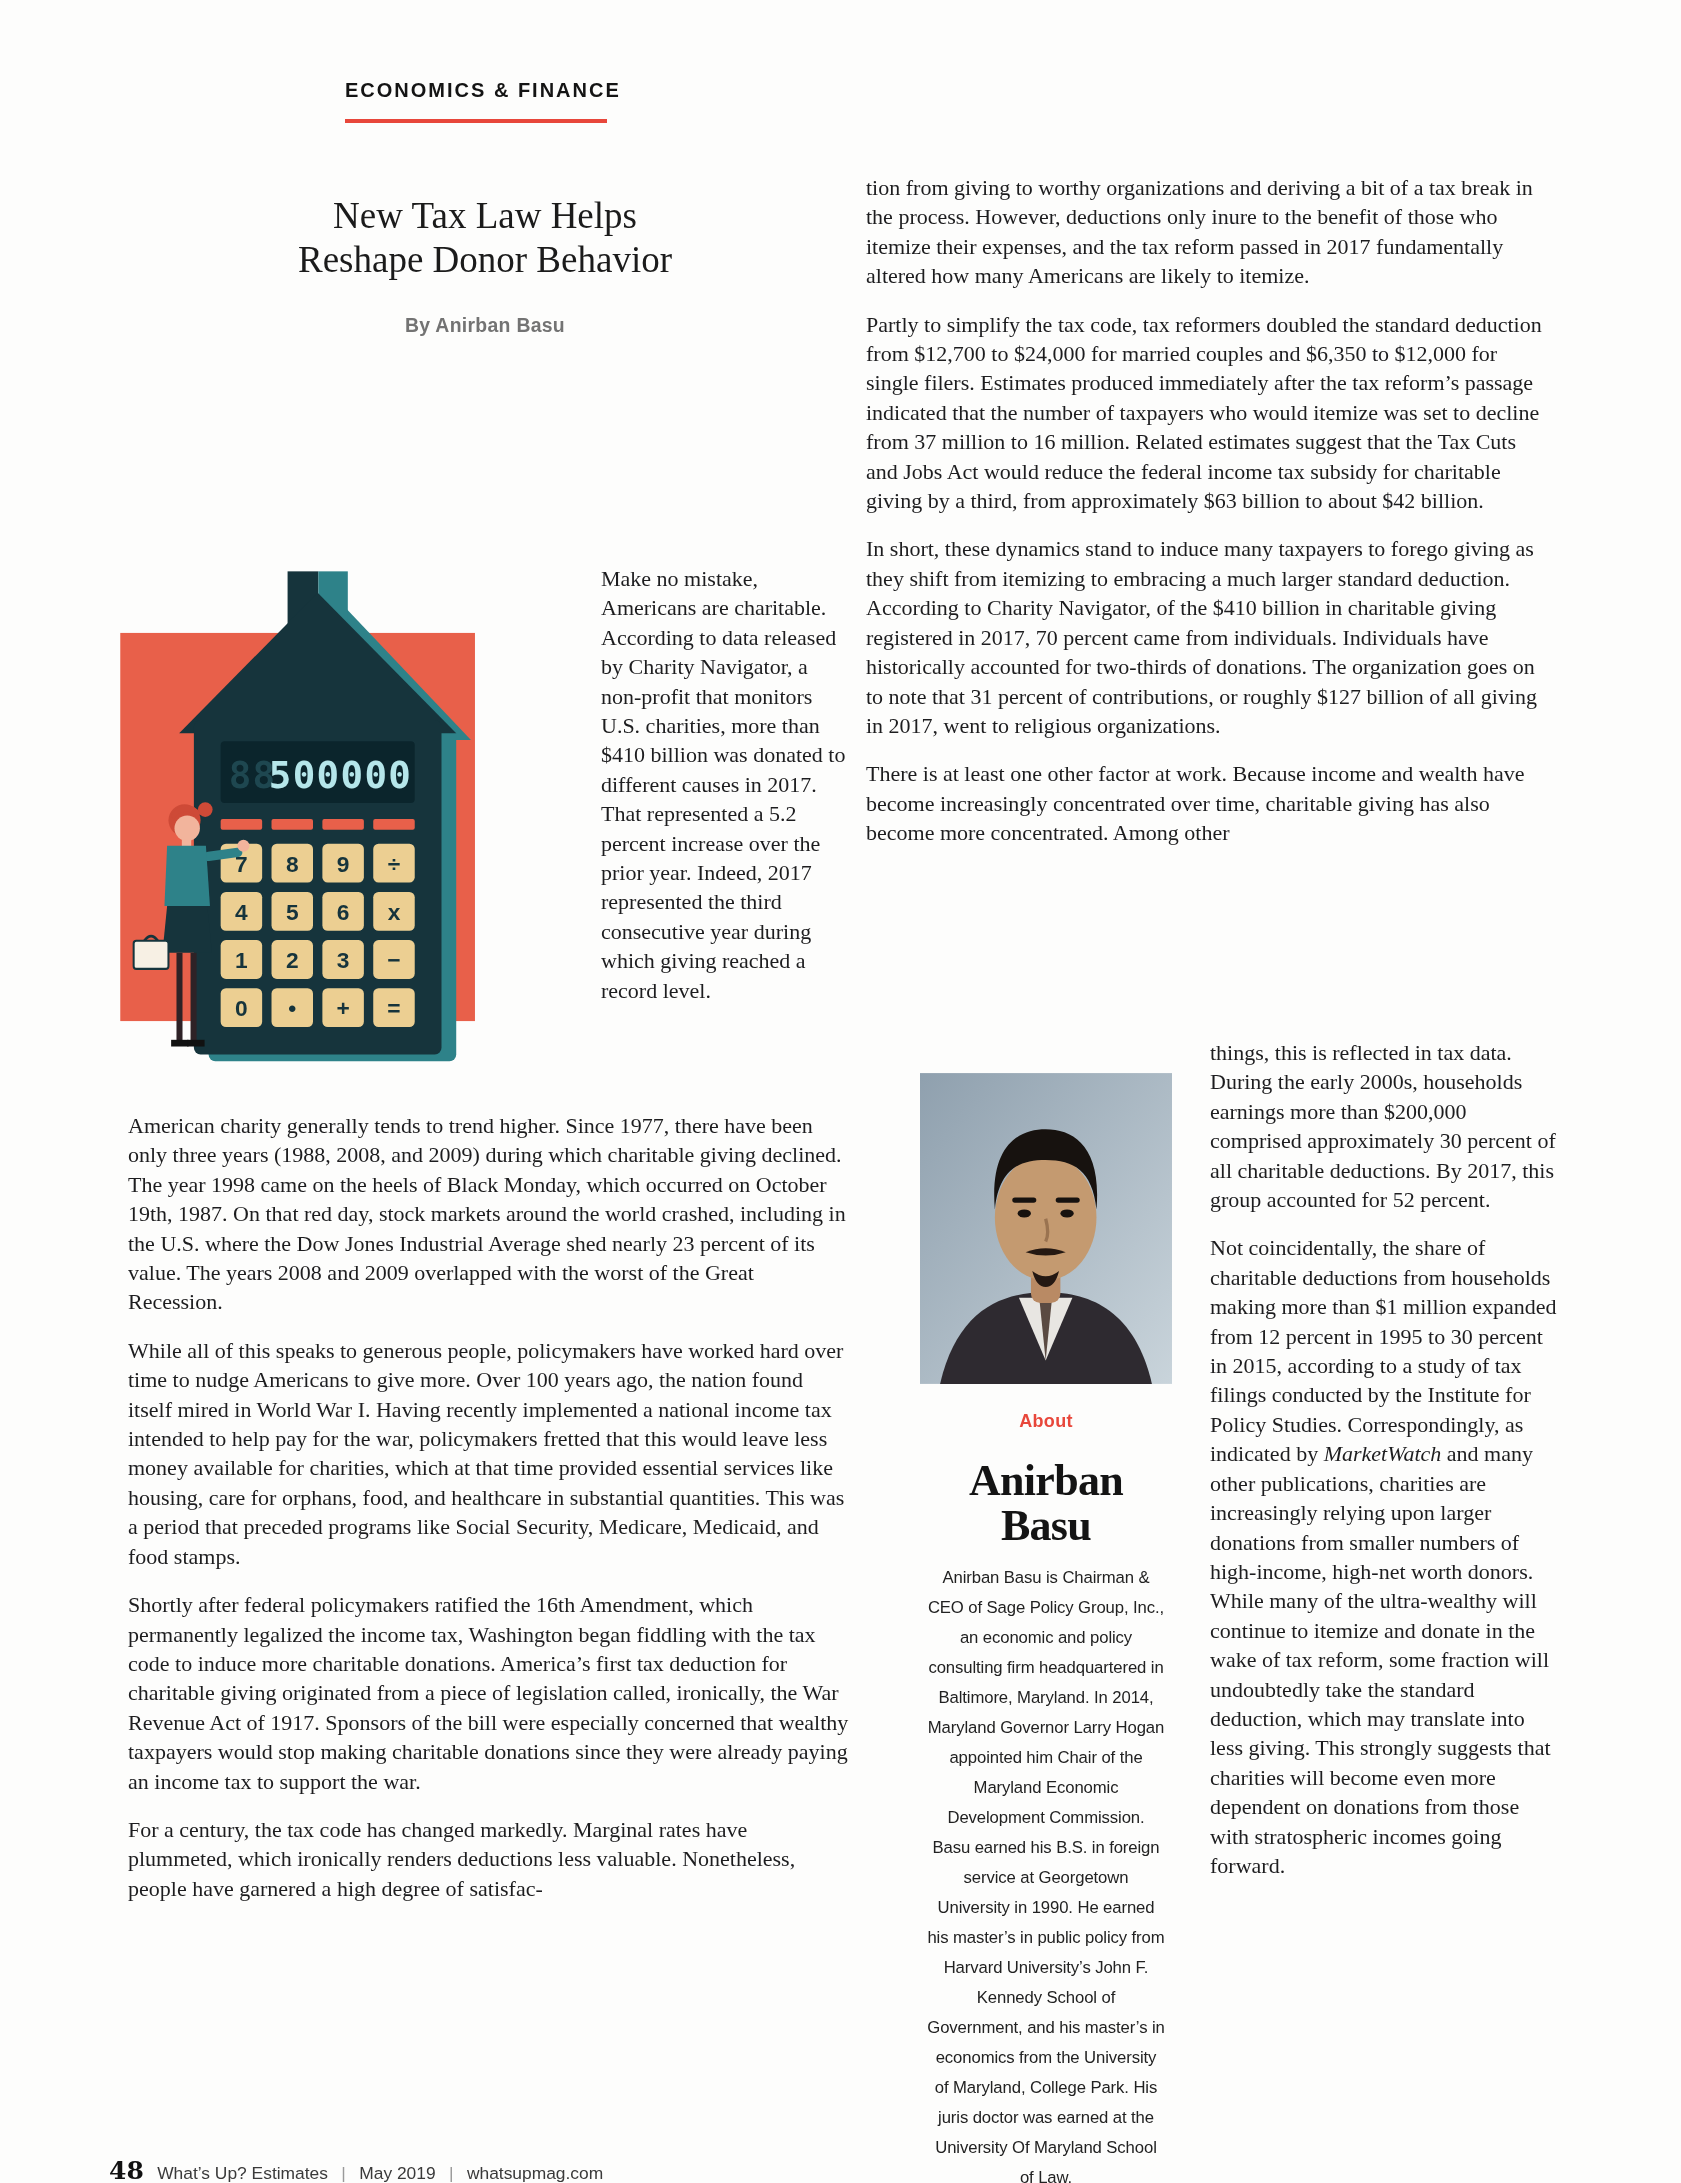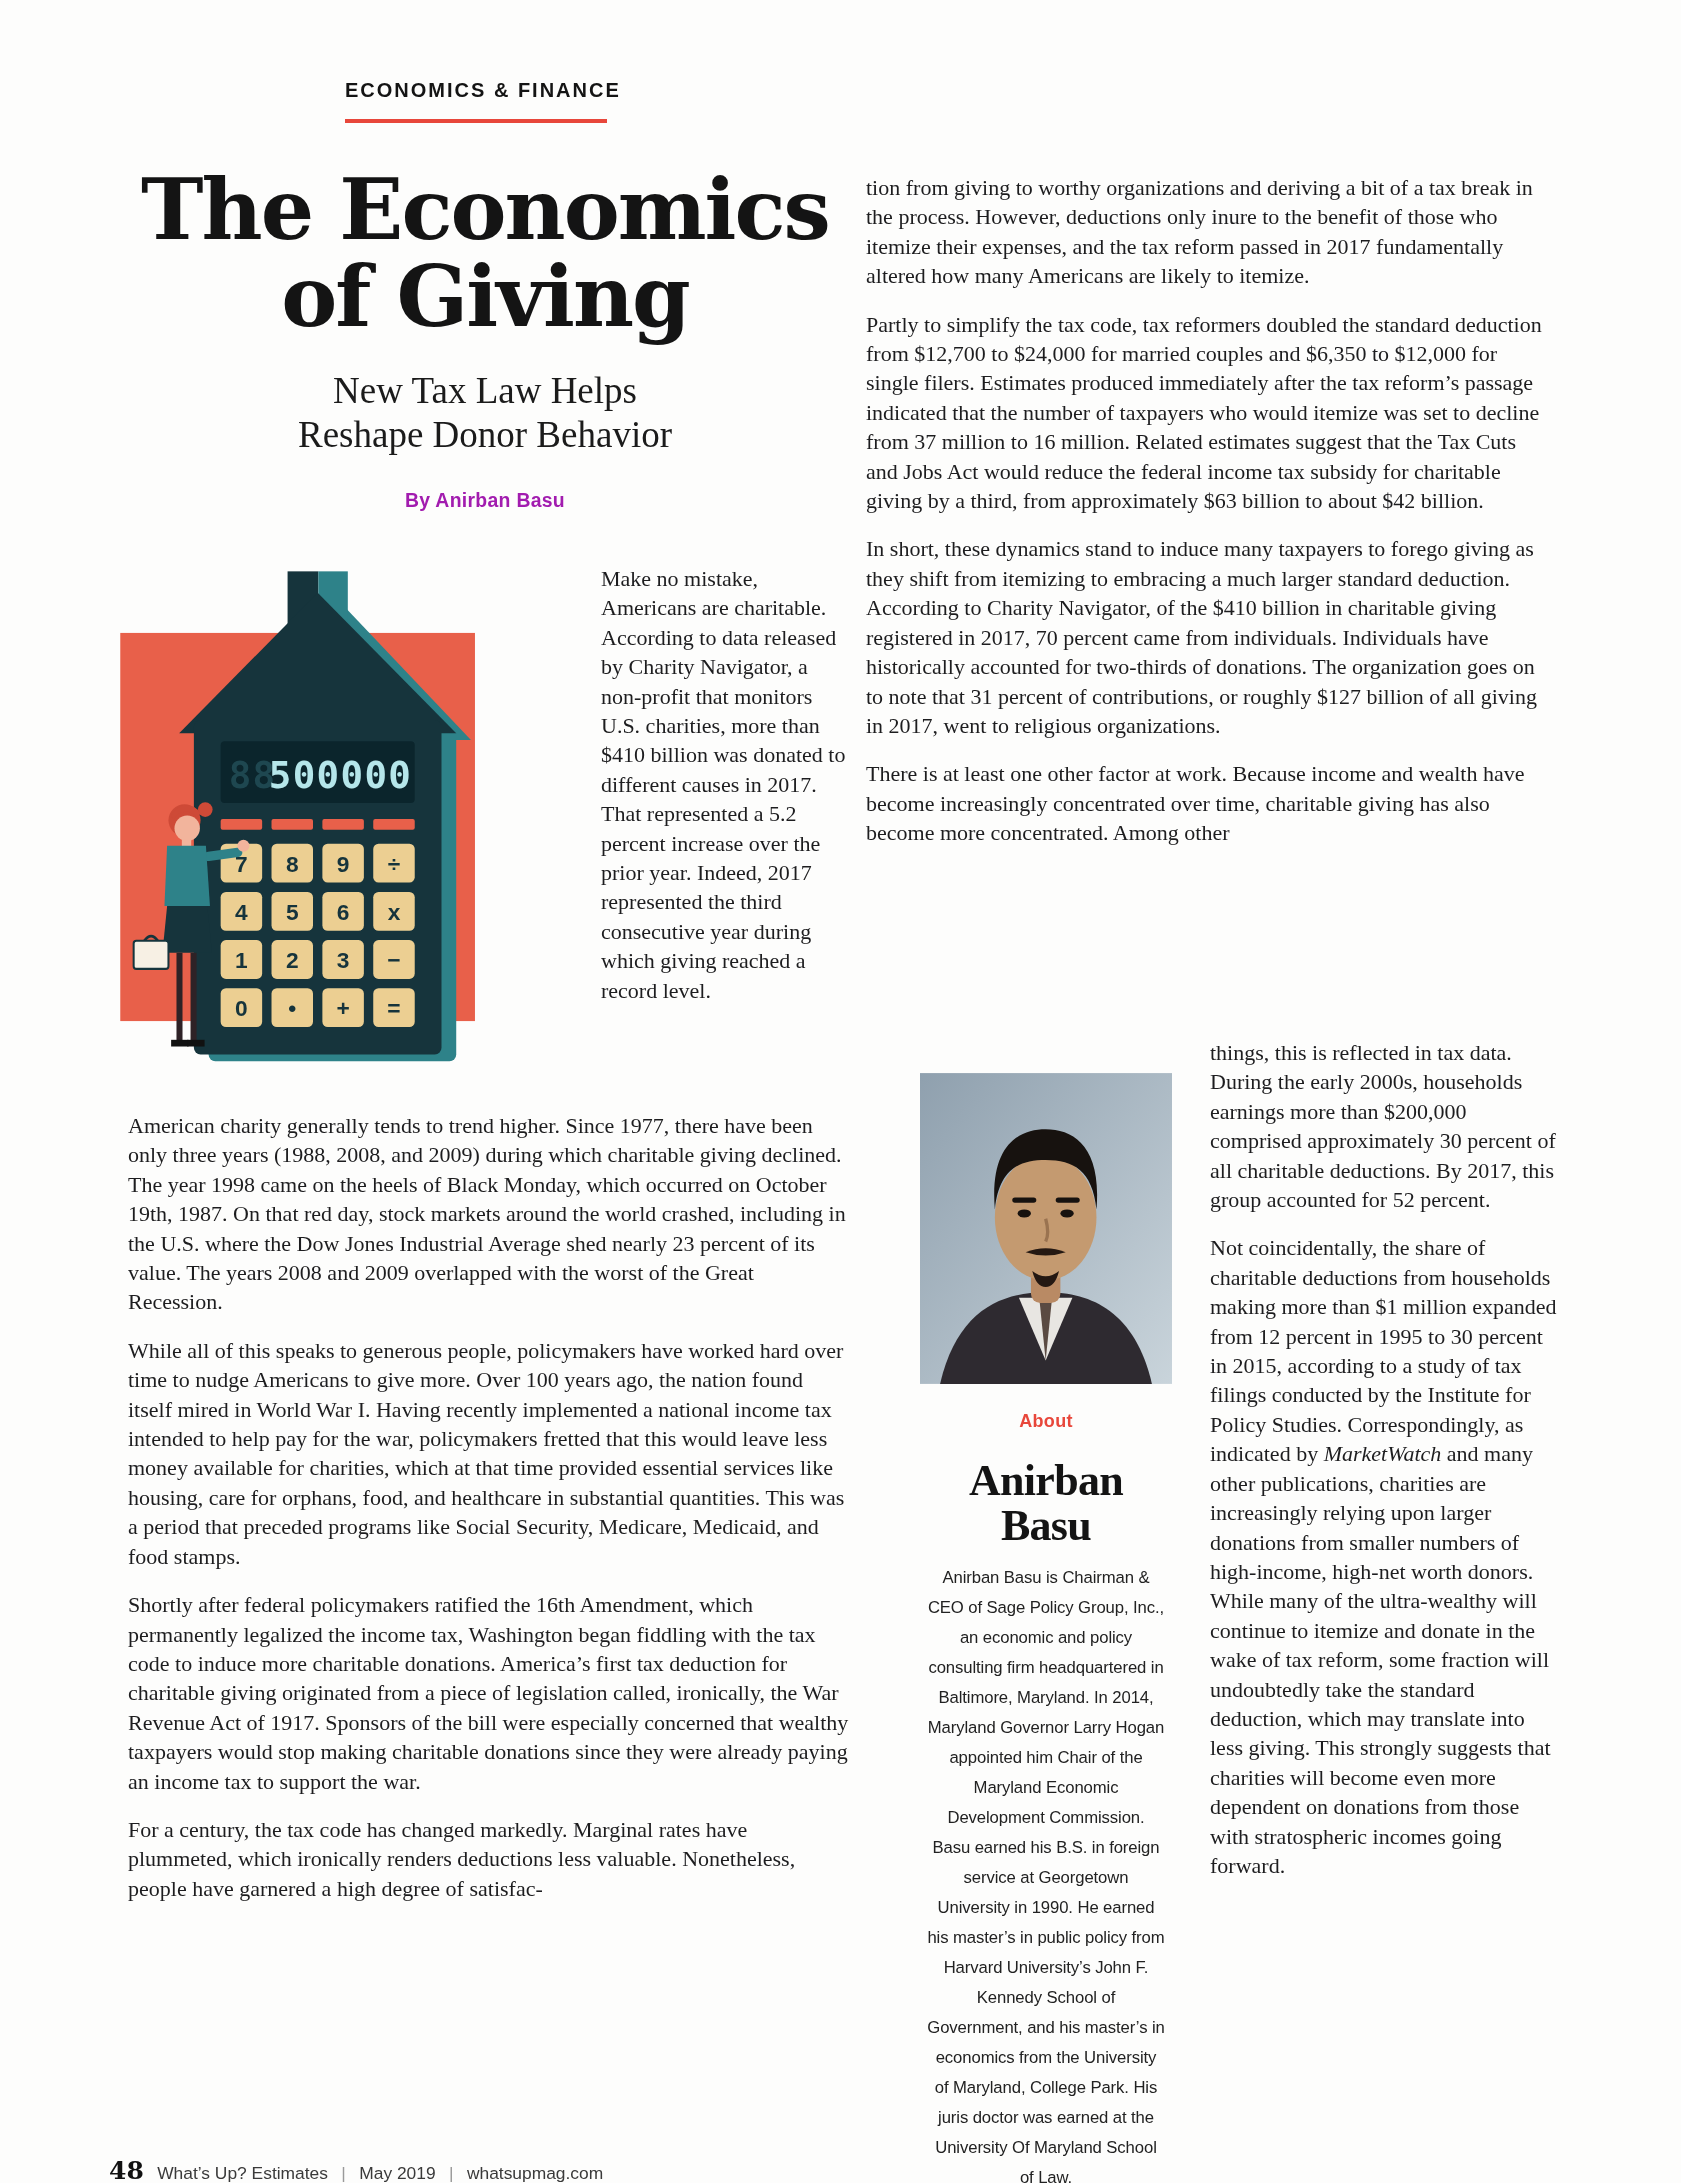--- a/index.html
+++ b/index.html
@@ -21,21 +21,21 @@
 
   
   .title-block { text-align:center; }
   .article-title {
     font-family:"DejaVu Serif", serif; font-weight:bold;
     font-size:84px; line-height:1.04; letter-spacing:-2px; color:#141414;
   }
   .article-subtitle { font-size:37px; line-height:1.2; margin-top:28px; color:#1b1b1b; }
   .byline {
     font-family:"Liberation Sans", sans-serif; font-weight:bold;
-    color:#a21caf; font-size:19.4px; margin-top:31px; letter-spacing:0.3px;
+    color:#737373; font-size:19.4px; margin-top:31px; letter-spacing:0.3px;
   }
 
   
   .body-copy p { font-size:22px; line-height:29.4px; text-align:left; }
   .body-copy p + p { margin-top:19px; }
   .em { font-style:italic; }
 
   
   .about-col { text-align:center; }
   .about-label {
@@ -63,21 +63,20 @@
 <body>
 
 <div class="page">
 
   <header class="abs" style="left:345px; top:79px;">
     <div class="kicker-text">ECONOMICS &amp; FINANCE</div>
     <div class="kicker-rule"></div>
   </header>
 
   <section class="abs title-block" style="left:124px; top:166px; width:722px;">
-    <h1 class="article-title"><span>The Economics</span><br><span>of Giving</span></h1>
     <div class="article-subtitle">
       <div>New Tax Law Helps</div>
       <div>Reshape Donor Behavior</div>
     </div>
     <div class="byline">By Anirban Basu</div>
   </section>
 
   <div class="abs" style="left:120px; top:566px; width:469px; height:522px;">
     <svg width="469" height="522" viewBox="0 0 700 780">
 

